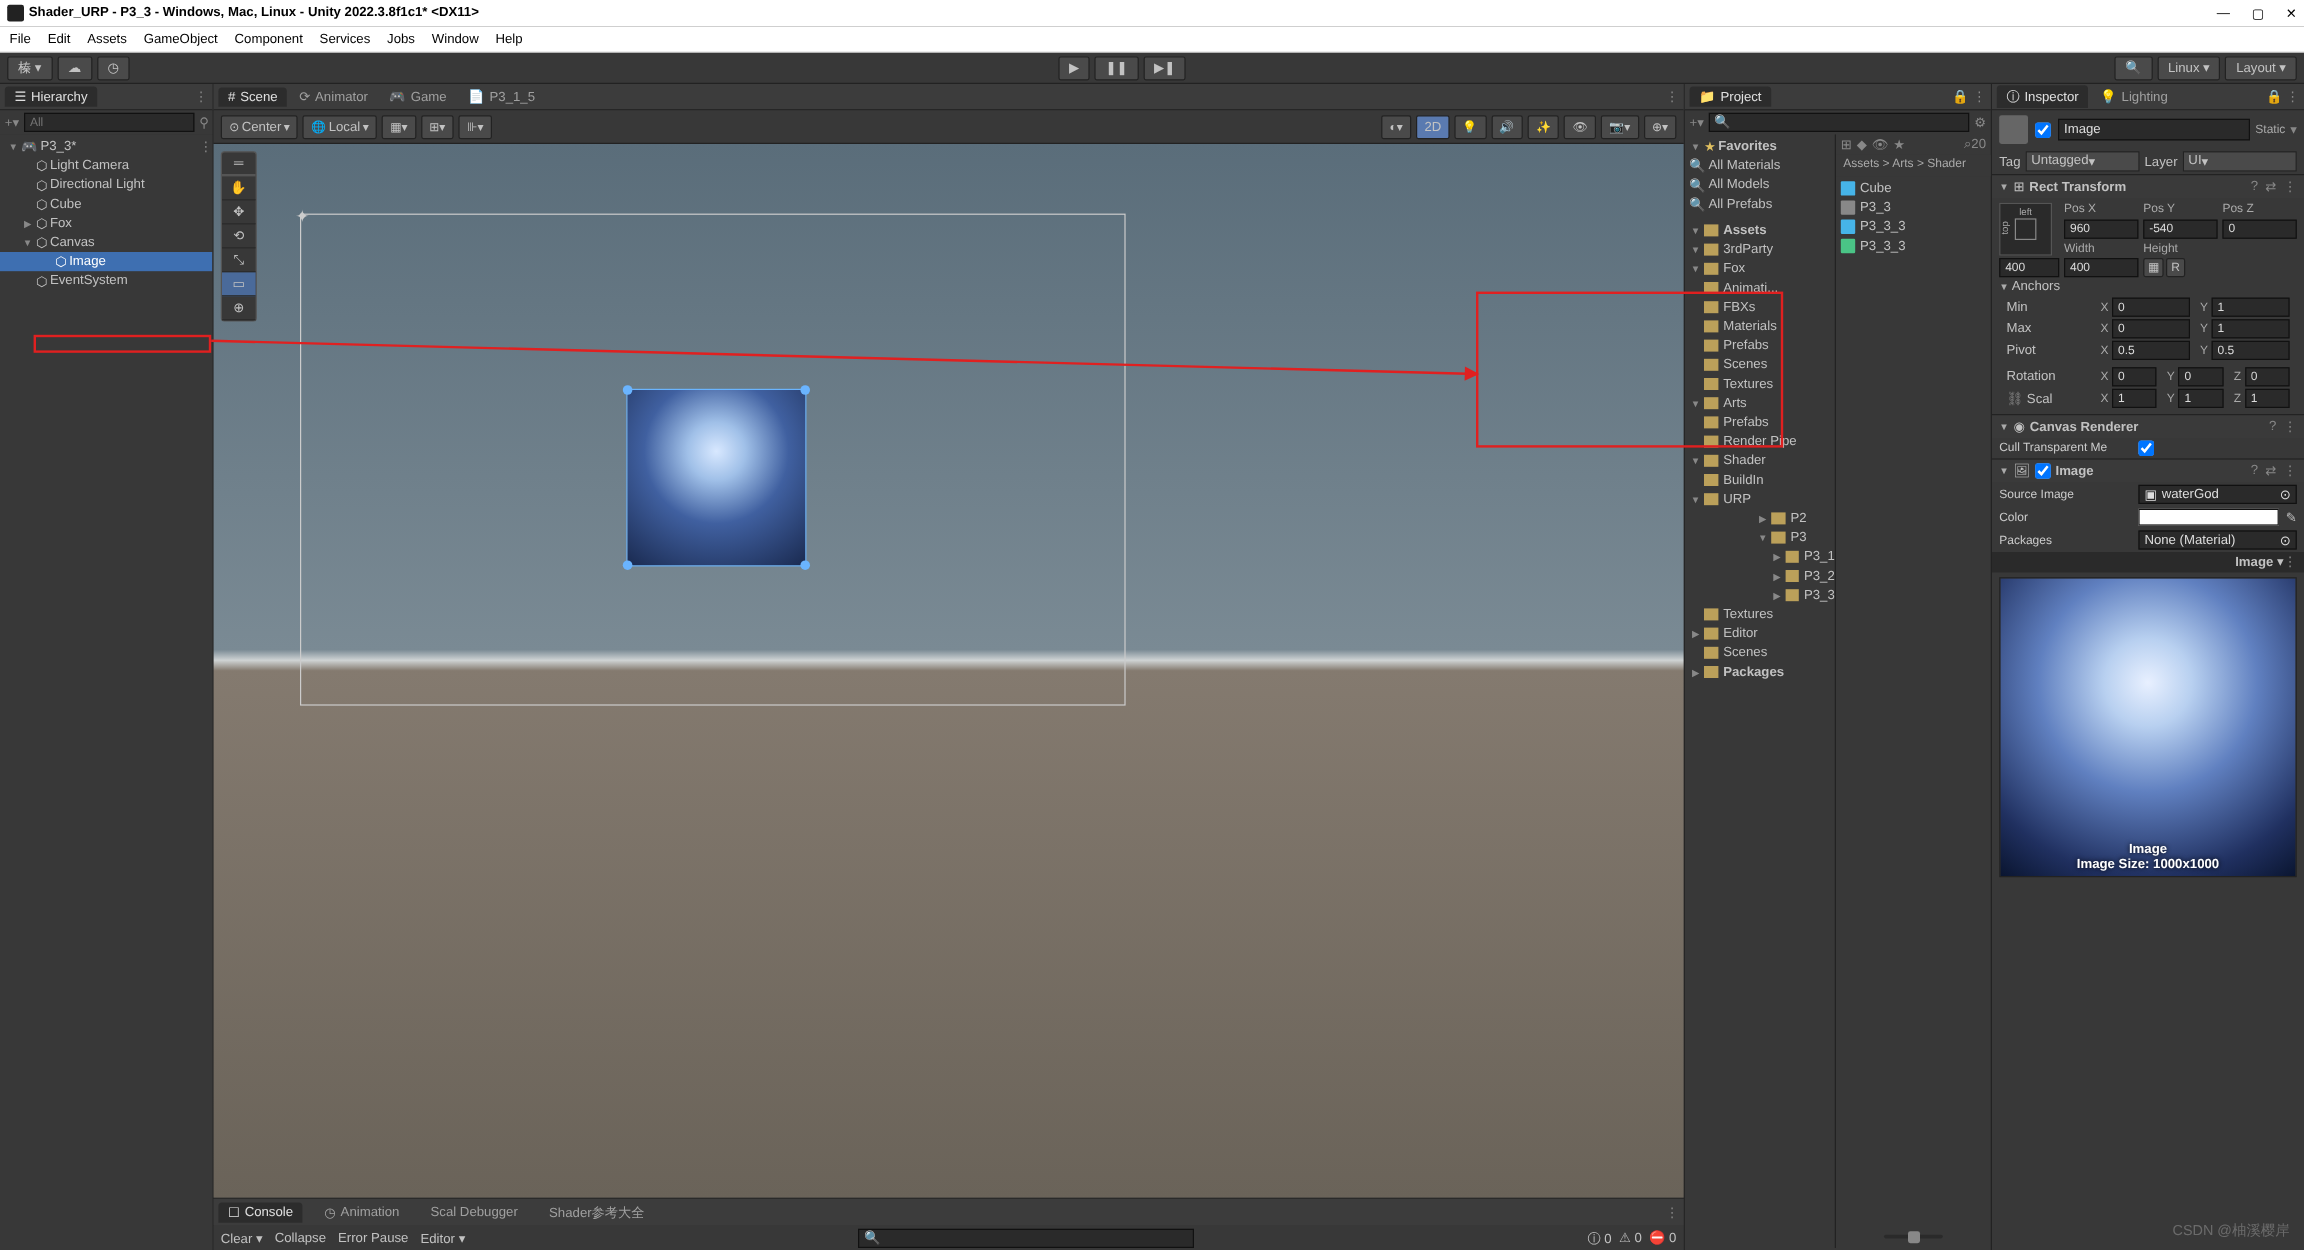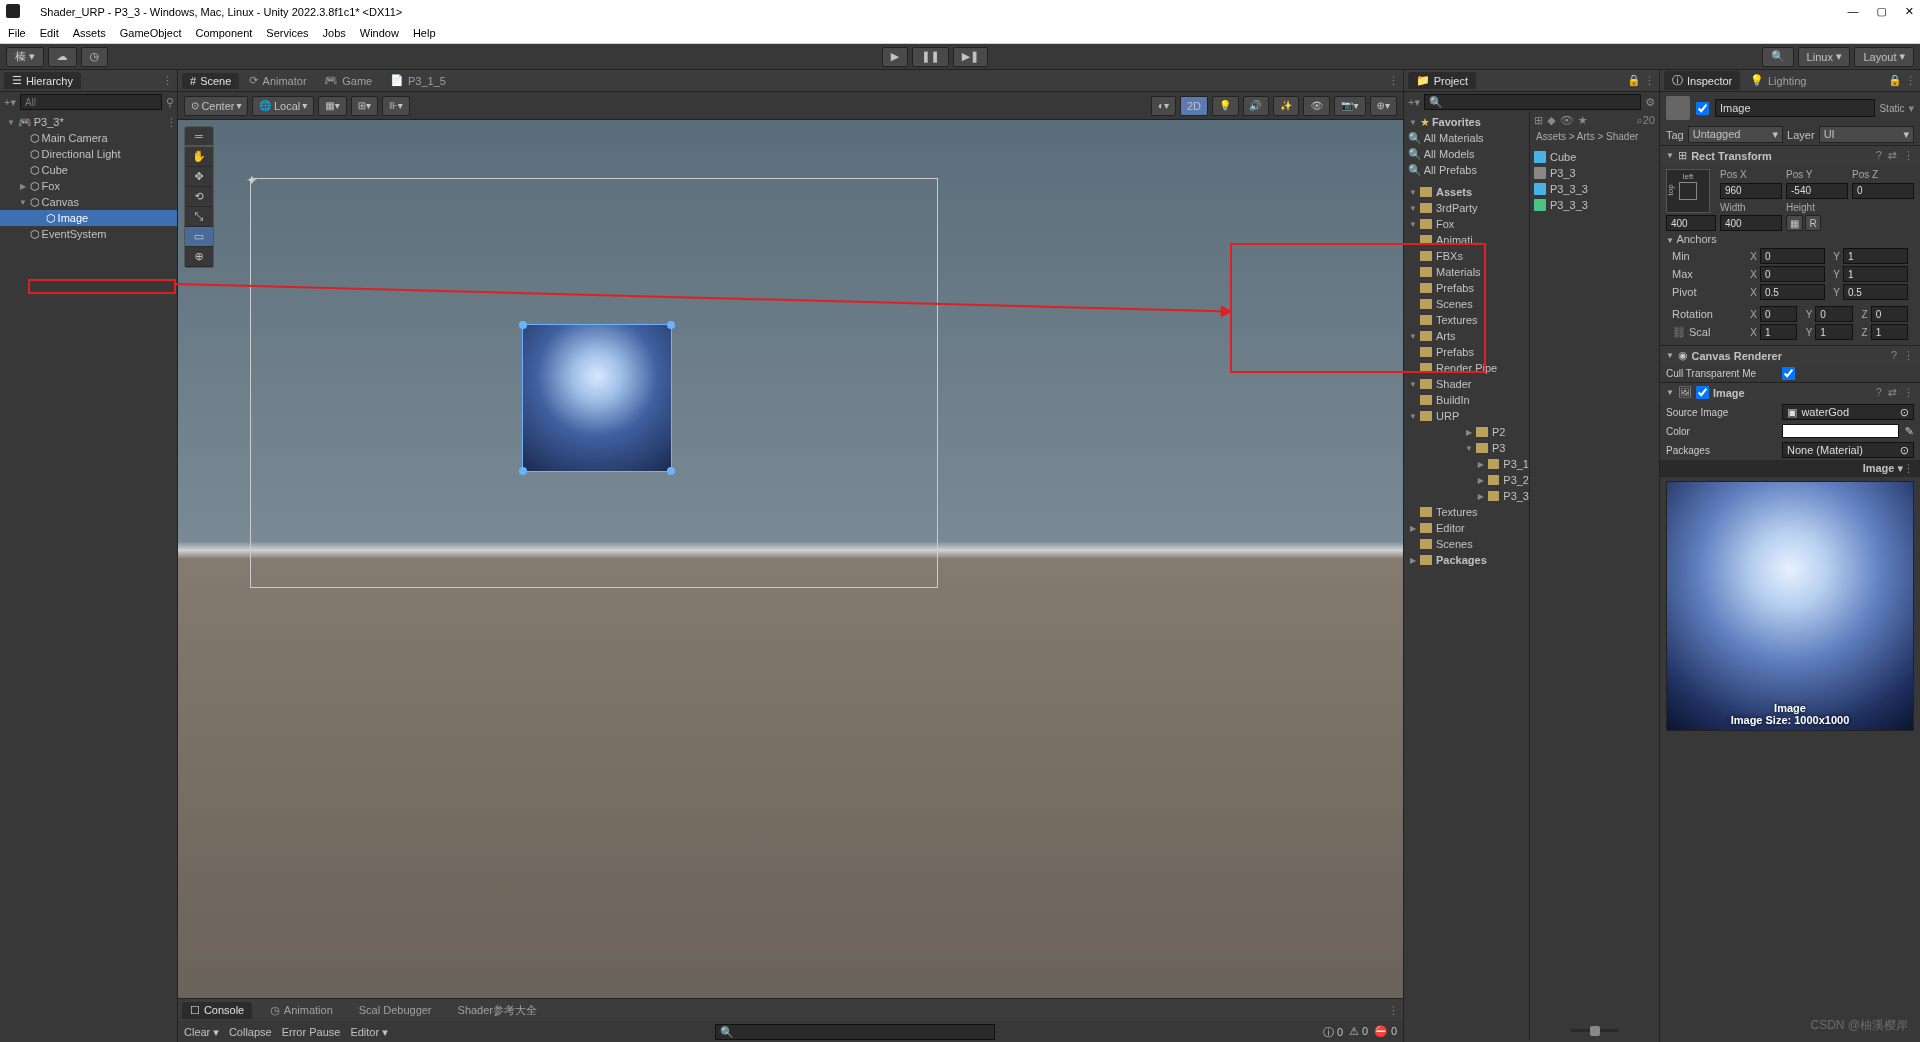--- a/index.html
+++ b/index.html
@@ -1,18 +1,18 @@
 <!DOCTYPE html>
 <html><head>
 <meta charset="utf-8">
 <style>
 * { margin:0; padding:0; box-sizing:border-box; font-family:"Segoe UI",Arial,sans-serif; font-size:11px; user-select:none; }
 body { background:#383838; color:#c2c2c2; width:1920px; height:1042px; overflow:hidden; position:relative; }
 .titlebar { height:22px; background:#fff; color:#000; display:flex; align-items:center; padding:0 6px; justify-content:space-between; }
-.titlebar .title { display:flex; align-items:flex-end; gap:20px; }
+.titlebar .title { display:flex; align-items:flex-start; gap:4px;font-weight:bold; }
 .titlebar .unity-logo { width:14px; height:14px; background:#222; border-radius:2px; }
 .titlebar .win-btns { display:flex; gap:18px; font-size:11px; }
 .menubar { height:22px; background:#fff; color:#000; display:flex; align-items:center; padding:0 8px; gap:14px; border-bottom:1px solid #d0d0d0; }
 .menubar span { cursor:default; }
 .toolbar { height:26px; background:#383838; border-bottom:1px solid #222; display:flex; align-items:center; padding:0 6px; justify-content:space-between; }
 .toolbar .left, .toolbar .center, .toolbar .right { display:flex; align-items:center; gap:4px; }
 .tb-btn { background:#4a4a4a; border:1px solid #222; padding:2px 8px; border-radius:2px; display:flex; align-items:center; gap:3px; height:20px; }
 .main { display:flex; height:calc(100% - 70px); }
 .col { display:flex; flex-direction:column; }
 .panel-tabs { height:22px; background:#3c3c3c; display:flex; align-items:center; border-bottom:1px solid #222; padding:0 4px; gap:2px; }
@@ -64,21 +64,21 @@
 .proj-slider { position:absolute; bottom:4px; left:0; right:0; height:12px; display:flex; align-items:center; padding:0 40px; }
 .proj-slider .track{flex:1;height:3px;background:#2a2a2a;border-radius:2px;position:relative}
 .proj-slider .thumb{position:absolute;left:40%;top:-3px;width:10px;height:10px;background:#888;border-radius:2px}
 .inspector { width:260px; flex-shrink:0; }
 .insp-body { padding:0; }
 .insp-head { display:flex; align-items:center; padding:4px 6px; gap:4px; }
 .insp-head .cube3d{width:24px;height:24px;background:#666;border-radius:2px}
 .insp-head input[type=checkbox]{margin:0 2px}
 .insp-name { flex:1; background:#2a2a2a; border:1px solid #111; padding:2px 4px; color:#ddd; }
 .tag-row { display:flex; align-items:center; padding:2px 6px; gap:4px; font-size:10px; }
-.tag-row .dd { flex:1; background:#4a4a4a; border:1px solid #222; padding:1px 4px; display:flex; justify-content:space-between; }
+.tag-row .dd { flex:1; background:#4a4a4a; border:1px solid #222; padding:1px 4px; display:flex; }
 .comp-header { background:#3a3a3a; padding:3px 6px; display:flex; align-items:center; gap:4px; border-top:1px solid #222; }
 .comp-header .arrow{font-size:8px;color:#aaa}
 .comp-header .title{flex:1;font-weight:bold}
 .comp-header .icns{display:flex;gap:6px;color:#888}
 .rect-tr { padding:4px 6px; }
 .rect-grid { display:grid; grid-template-columns:50px 1fr 1fr 1fr; gap:2px 4px; align-items:center; }
 .rect-grid .anchor-preset { grid-row:span 3; width:44px; height:44px; background:#2a2a2a; border:1px solid #555; position:relative; display:flex; align-items:center; justify-content:center; }
 .rect-grid .anchor-preset .inner{width:18px;height:18px;border:1px solid #888}
 .rect-grid .lbl{font-size:10px;color:#aaa}
 .rect-grid input, .vec-row input { background:#2a2a2a; border:1px solid #111; color:#ddd; padding:1px 4px; width:100%; height:16px; font-size:10px; }
@@ -153,21 +153,21 @@
       <span style="margin-left:auto;color:#888">⋮</span>
     </div>
     <div class="hier-search">
       <span style="color:#888">+▾</span>
       <input placeholder="All" style="">
       <span style="color:#888">⚲</span>
     </div>
     <div class="panel-body">
       <div class="hier-tree">
         <div class="hier-item"><span class="arrow">▼</span>🎮 <span>P3_3*</span><span style="margin-left:auto;color:#888">⋮</span></div>
-        <div class="hier-item indent1"><span class="arrow"></span>⬡ <span>Main Camera</span></div>
+        <div class="hier-item indent1"><span class="arrow"></span>⬡ <span>Light Camera</span></div>
         <div class="hier-item indent1"><span class="arrow"></span>⬡ <span>Directional Light</span></div>
         <div class="hier-item indent1"><span class="arrow"></span>⬡ <span>Cube</span></div>
         <div class="hier-item indent1"><span class="arrow">▶</span>⬡ <span>Fox</span></div>
         <div class="hier-item indent1"><span class="arrow">▼</span>⬡ <span>Canvas</span></div>
         <div class="hier-item indent2 selected"><span class="arrow"></span>⬡ <span>Image</span></div>
         <div class="hier-item indent1"><span class="arrow"></span>⬡ <span>EventSystem</span></div>
       </div>
     </div>
   </div>
 

